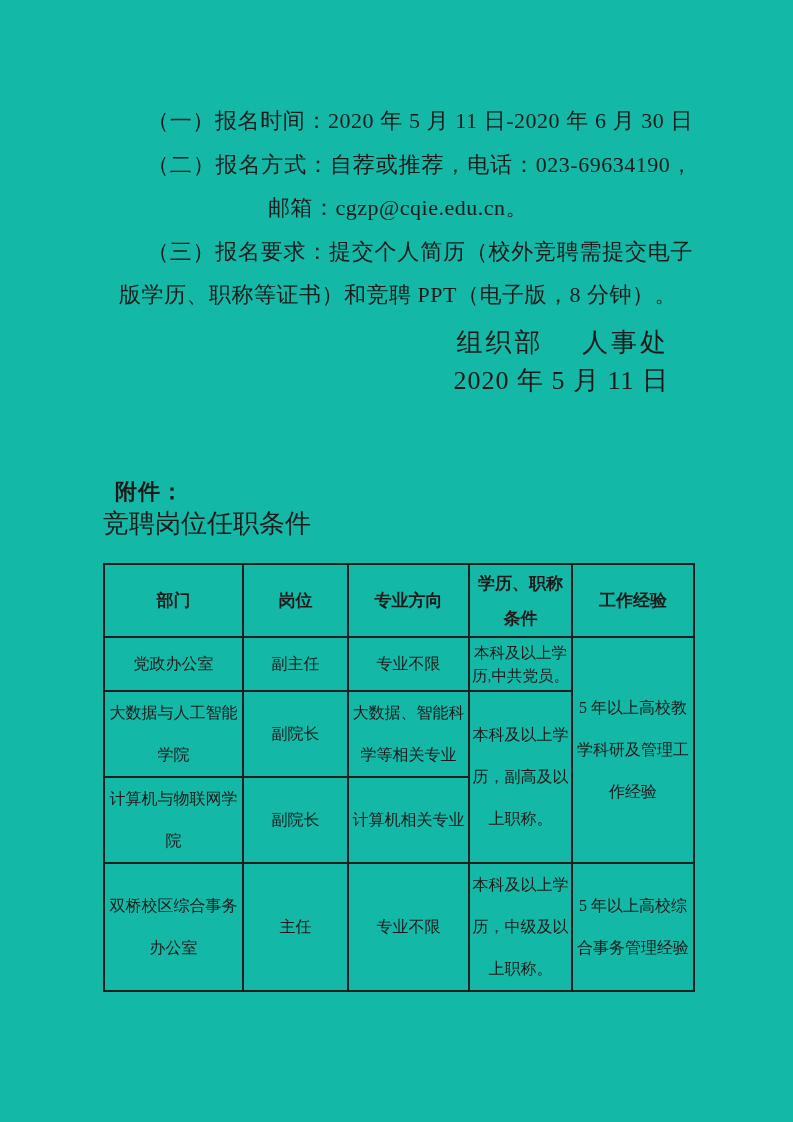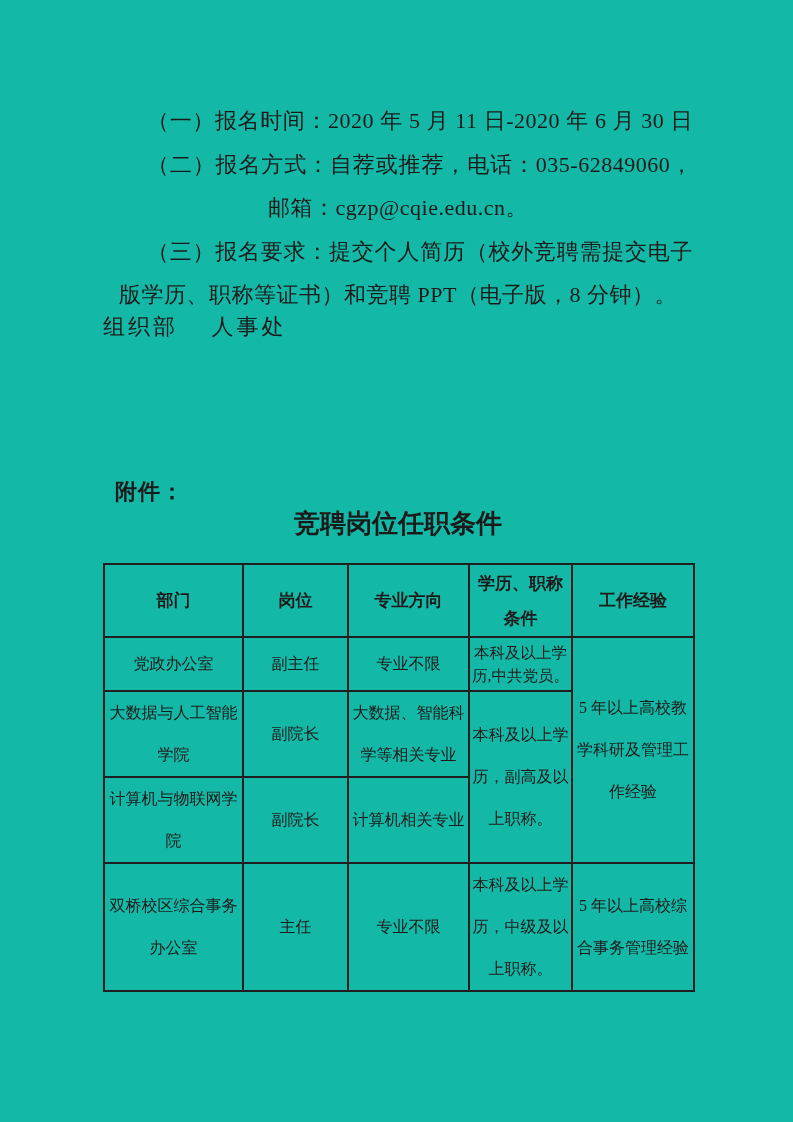--- a/index.html
+++ b/index.html
@@ -30,25 +30,25 @@
   .body-line.indent { text-indent: 2em; }
   .body-line.fill {
     white-space: normal;
     text-align: justify;
     text-align-last: justify;
   }
   
   .signature {
     position: absolute;
     left: 103px;
-    top: 308px;
+    top: 324px;
     width: 590px;
-    font-size: 22px;
+    font-size: 26px;
     line-height: 38px;
-    text-align: left;
+    text-align: right;
     padding-right: 24px;
     box-sizing: border-box;
   }
   .signature .dept { letter-spacing: 3px; }
   .signature .date { letter-spacing: 1px; }
   
   .attachment {
     position: absolute;
     left: 115px;
     top: 477px;
@@ -56,23 +56,23 @@
     font-weight: bold;
     font-size: 22px;
     letter-spacing: 1px;
   }
   
   .doc-title {
     position: absolute;
     left: 103px;
     top: 506px;
     width: 590px;
-    text-align: center;
+    text-align: left;
     font-size: 26px;
-    font-weight: bold;
+    font-weight: normal;
     letter-spacing: 0px;
     font-family: "Liberation Serif", "DejaVu Serif", serif;
   }
   
   table.positions {
     position: absolute;
     left: 103px;
     top: 563px;
     width: 590px;
     border-collapse: collapse;
@@ -108,28 +108,29 @@
   tr.row-3 { height: 76px; }
   tr.row-4 { height: 117px; }
 </style>
 </head>
 <body>
 
 <div class="page">
 
   <div class="body-text">
     <div class="body-line indent fill">（一）报名时间：2020 年 5 月 11 日-2020 年 6 月 30 日</div>
-    <div class="body-line indent fill">（二）报名方式：自荐或推荐，电话：035-62849060，</div>
+    <div class="body-line indent fill">（二）报名方式：自荐或推荐，电话：023-69634190，</div>
     <div class="body-line">邮箱：cgzp@cqie.edu.cn。</div>
     <div class="body-line indent fill">（三）报名要求：提交个人简历（校外竞聘需提交电子</div>
     <div class="body-line">版学历、职称等证书）和竞聘 PPT（电子版，8 分钟）。</div>
   </div>
 
   <div class="signature">
     <div class="dept">组织部　 人事处</div>
+    <div class="date">2020 年 5 月 11 日</div>
   </div>
 
   <div class="attachment">附件：</div>
 
   <div class="doc-title">竞聘岗位任职条件</div>
 
   <table class="positions">
     <colgroup>
       <col style="width:139px">
       <col style="width:105px">

